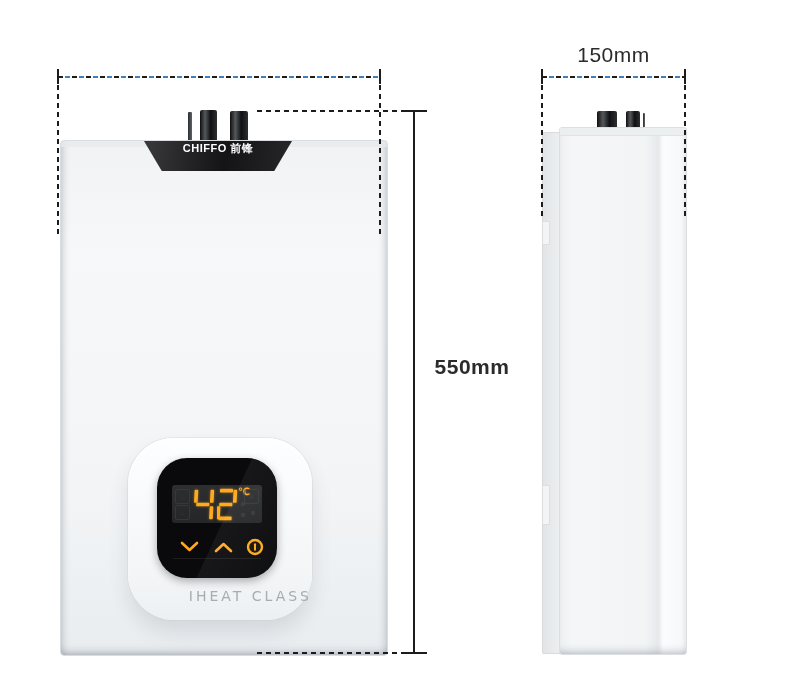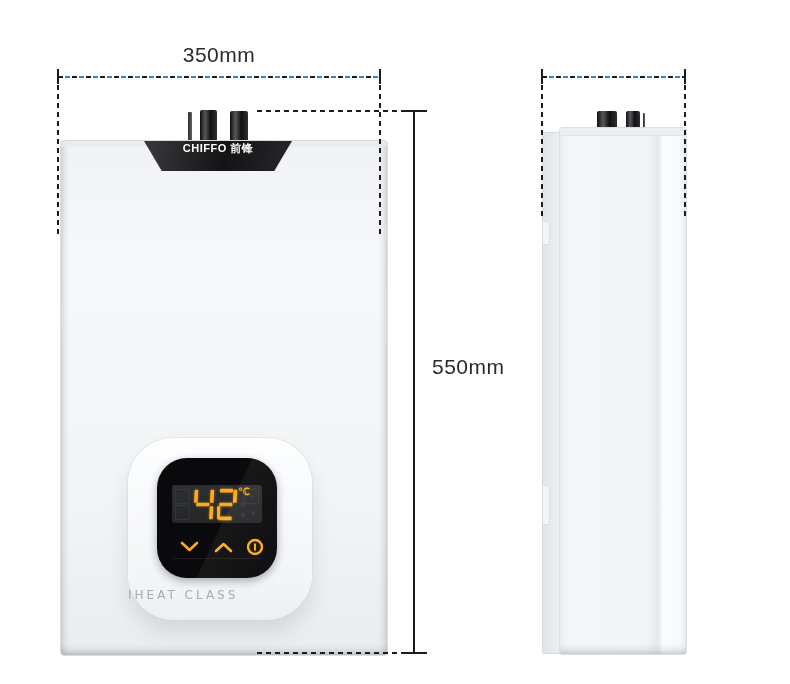--- a/index.html
+++ b/index.html
@@ -89,22 +89,22 @@
   .seg-row svg{filter:drop-shadow(0 0 1.5px rgba(255,170,30,.45));}
   .lcd-unit{
     position:absolute;left:66px;top:1px;font-size:10px;font-weight:bold;
     color:var(--accent,#ffaa1e);font-family:"DejaVu Sans", sans-serif;
     text-shadow:0 0 2px rgba(255,170,30,.5);
   }
   .btn-row-sep{position:absolute;left:16px;top:100px;width:88px;height:1px;background:#1d1d1f;}
   .touch-btn{position:absolute;}
   
   .series-text{
-    position:absolute;left:0;top:150px;width:100%;text-align:left;
-    font-size:12px;letter-spacing:3px;color:#a6acb1;
+    position:absolute;left:0;top:150px;width:100%;text-align:right;
+    font-size:14px;letter-spacing:3px;color:#a6acb1;
     font-family:"DejaVu Sans", sans-serif;
   }
 
   
   .side-backplate{
     position:absolute;left:542px;top:132px;width:19px;height:520px;
     background:linear-gradient(90deg,#e2e5e7,#eef0f2);
     border:1px solid #d8dbde;border-right:none;border-radius:2px 0 0 2px;
   }
   .side-tab{position:absolute;left:-1px;width:6px;background:#f2f4f5;border:1px solid #dcdfe1;border-radius:1px;}
@@ -193,33 +193,33 @@
 
     <div class="side-backplate">
       <div class="side-tab" style="top:88px;height:22px;"></div>
       <div class="side-tab" style="top:352px;height:38px;"></div>
     </div>
     <div class="side-body">
       <div class="side-topface"></div>
     </div>
   </div>
 
-  <div class="dim-label" style="left:58px;top:43px;width:322px;">350mm</div>
   <div class="dim-line-h" style="left:58px;top:76px;width:322px;"></div>
   <div class="tick-v" style="left:57px;top:69px;"></div>
   <div class="tick-v" style="left:379px;top:69px;"></div>
   <div class="ext-v" style="left:57px;top:85px;height:152px;"></div>
   <div class="ext-v" style="left:379px;top:85px;height:152px;"></div>
 
+  <div class="dim-label" style="left:542px;top:43px;width:143px;">150mm</div>
   <div class="dim-line-h" style="left:542px;top:76px;width:143px;"></div>
   <div class="tick-v" style="left:541px;top:69px;"></div>
   <div class="tick-v" style="left:684px;top:69px;"></div>
   <div class="ext-v" style="left:541px;top:85px;height:133px;"></div>
   <div class="ext-v" style="left:684px;top:85px;height:133px;"></div>
 
   <div class="ext-h" style="left:257px;top:110px;width:146px;"></div>
   <div class="tick-h" style="left:402px;top:110px;width:25px;"></div>
   <div class="dim-line-v" style="left:413px;top:111px;height:543px;"></div>
   <div class="ext-h" style="left:257px;top:652px;width:146px;"></div>
   <div class="tick-h" style="left:402px;top:652px;width:25px;"></div>
-  <div class="dim-label" style="left:432px;top:355px;width:80px;text-align:left;">550mm</div>
+  <div class="dim-label" style="left:432px;top:355px;width:80px;text-align:center;font-weight:bold;">550mm</div>
 
 </div>
 
 </body></html>

